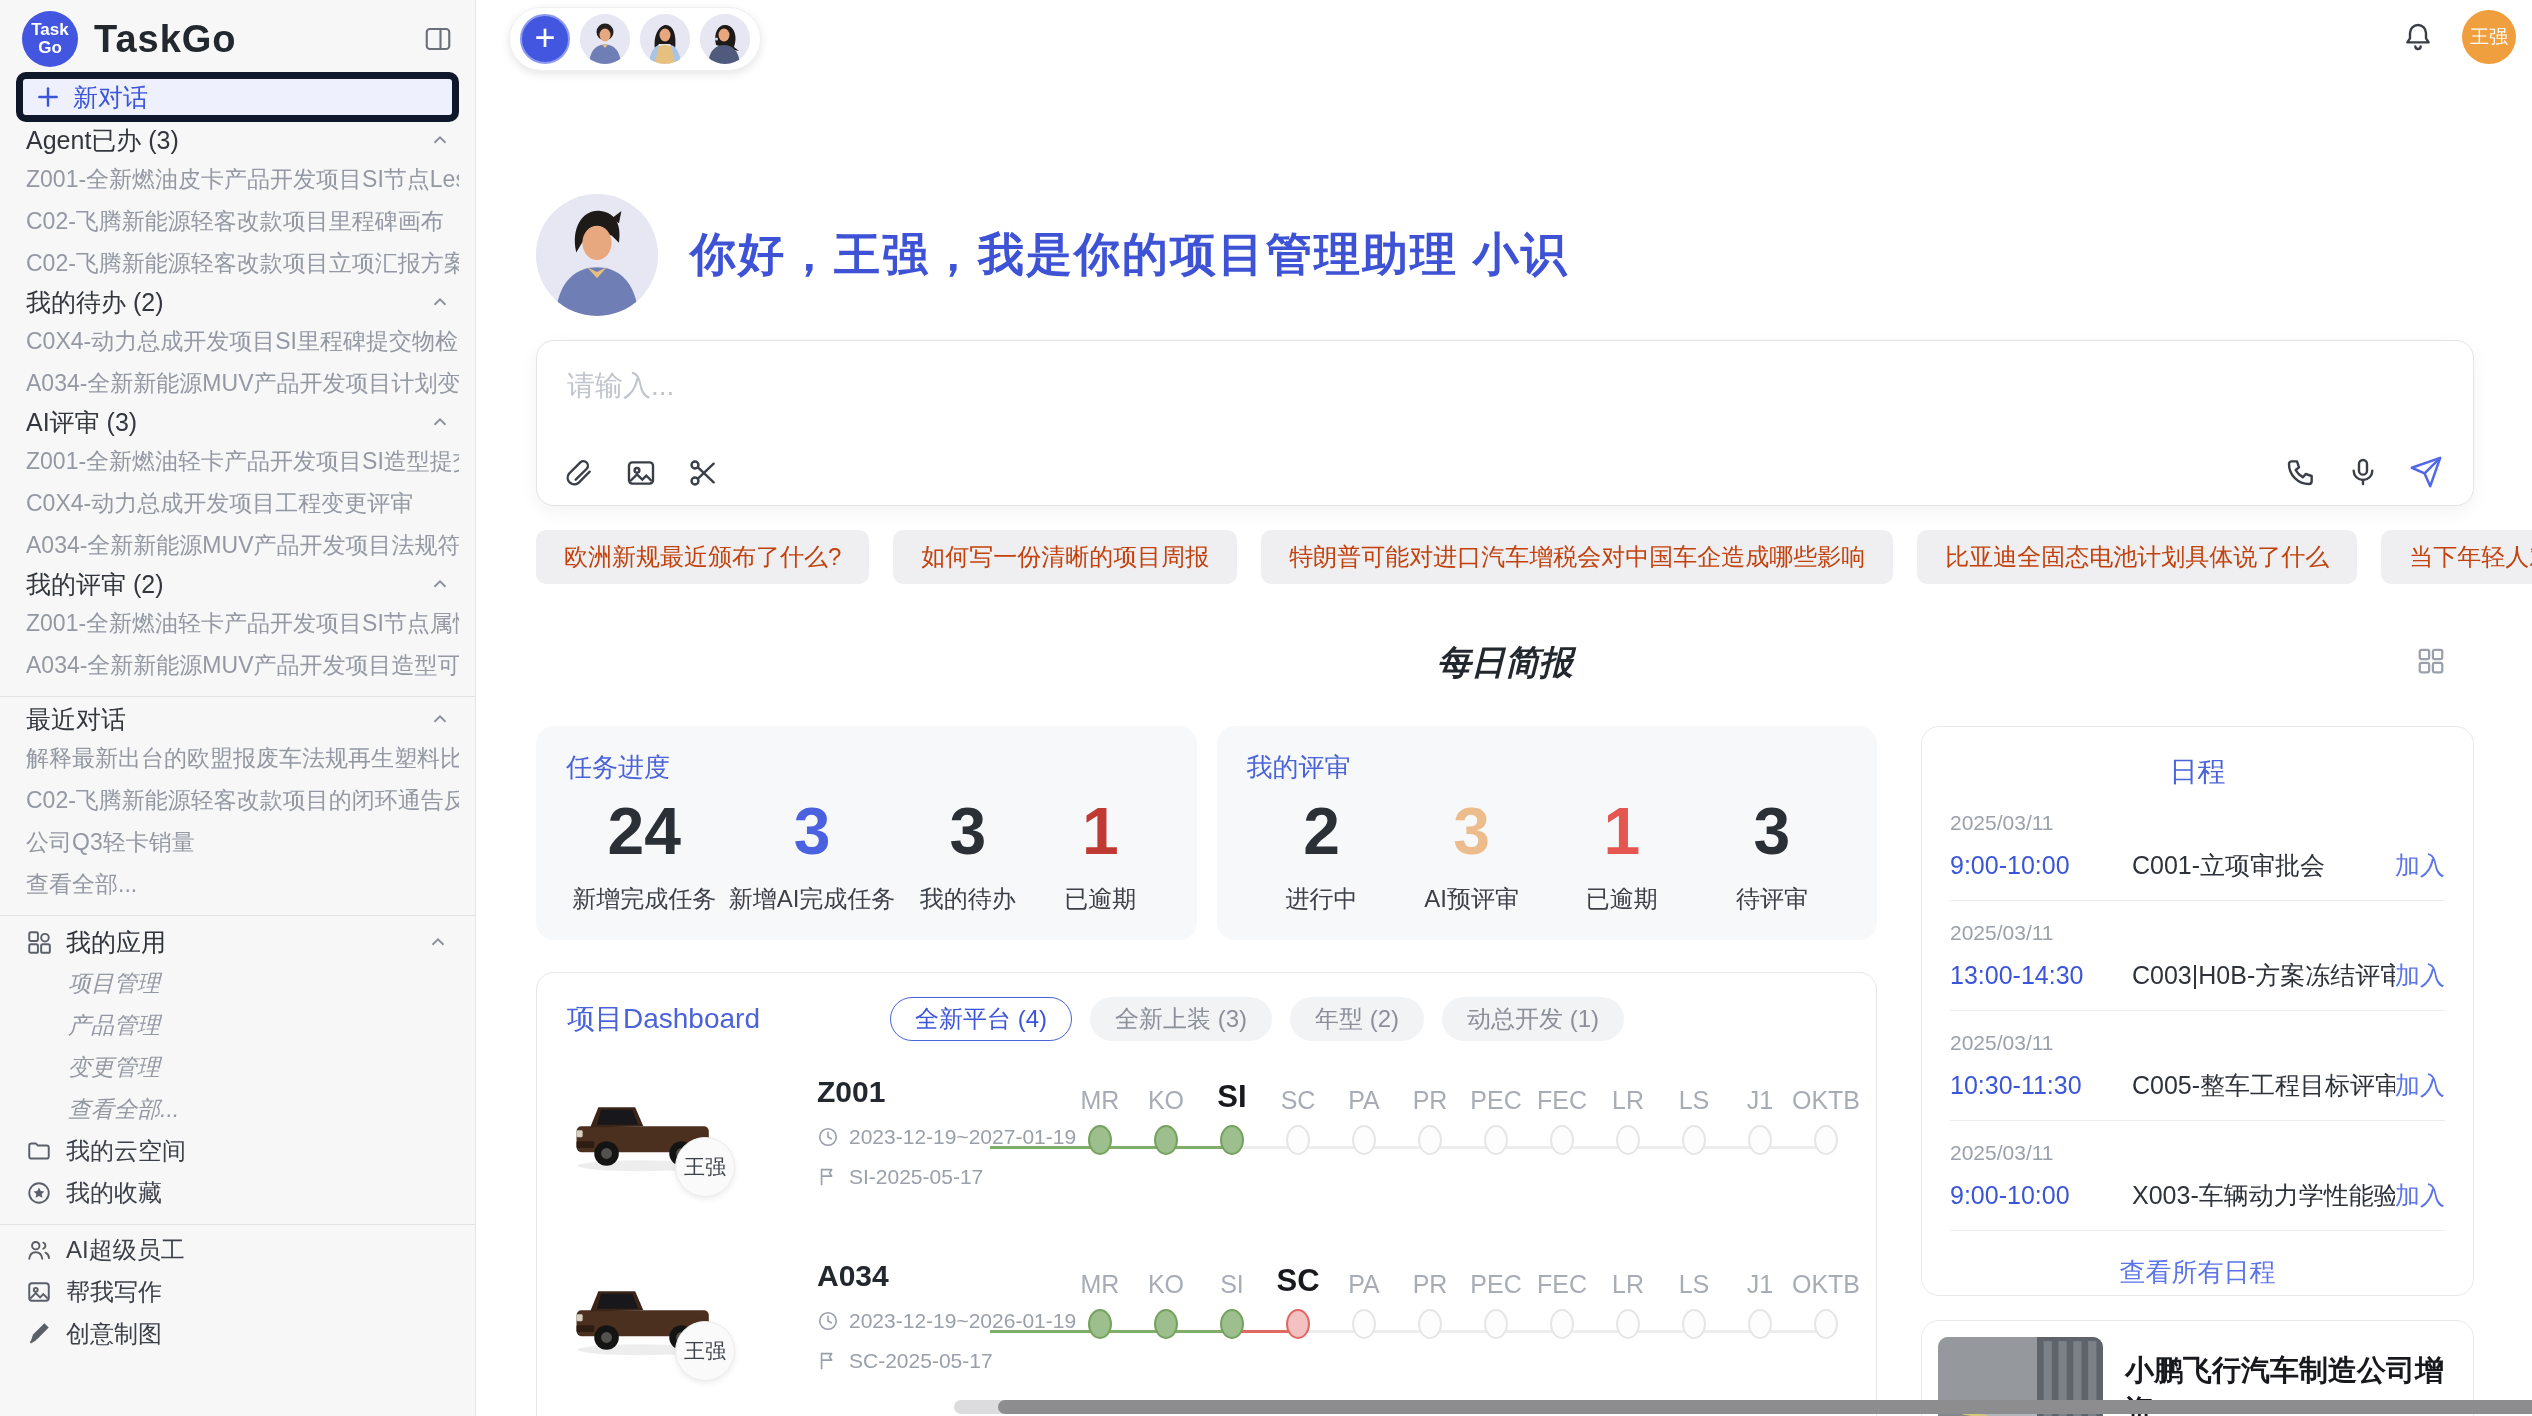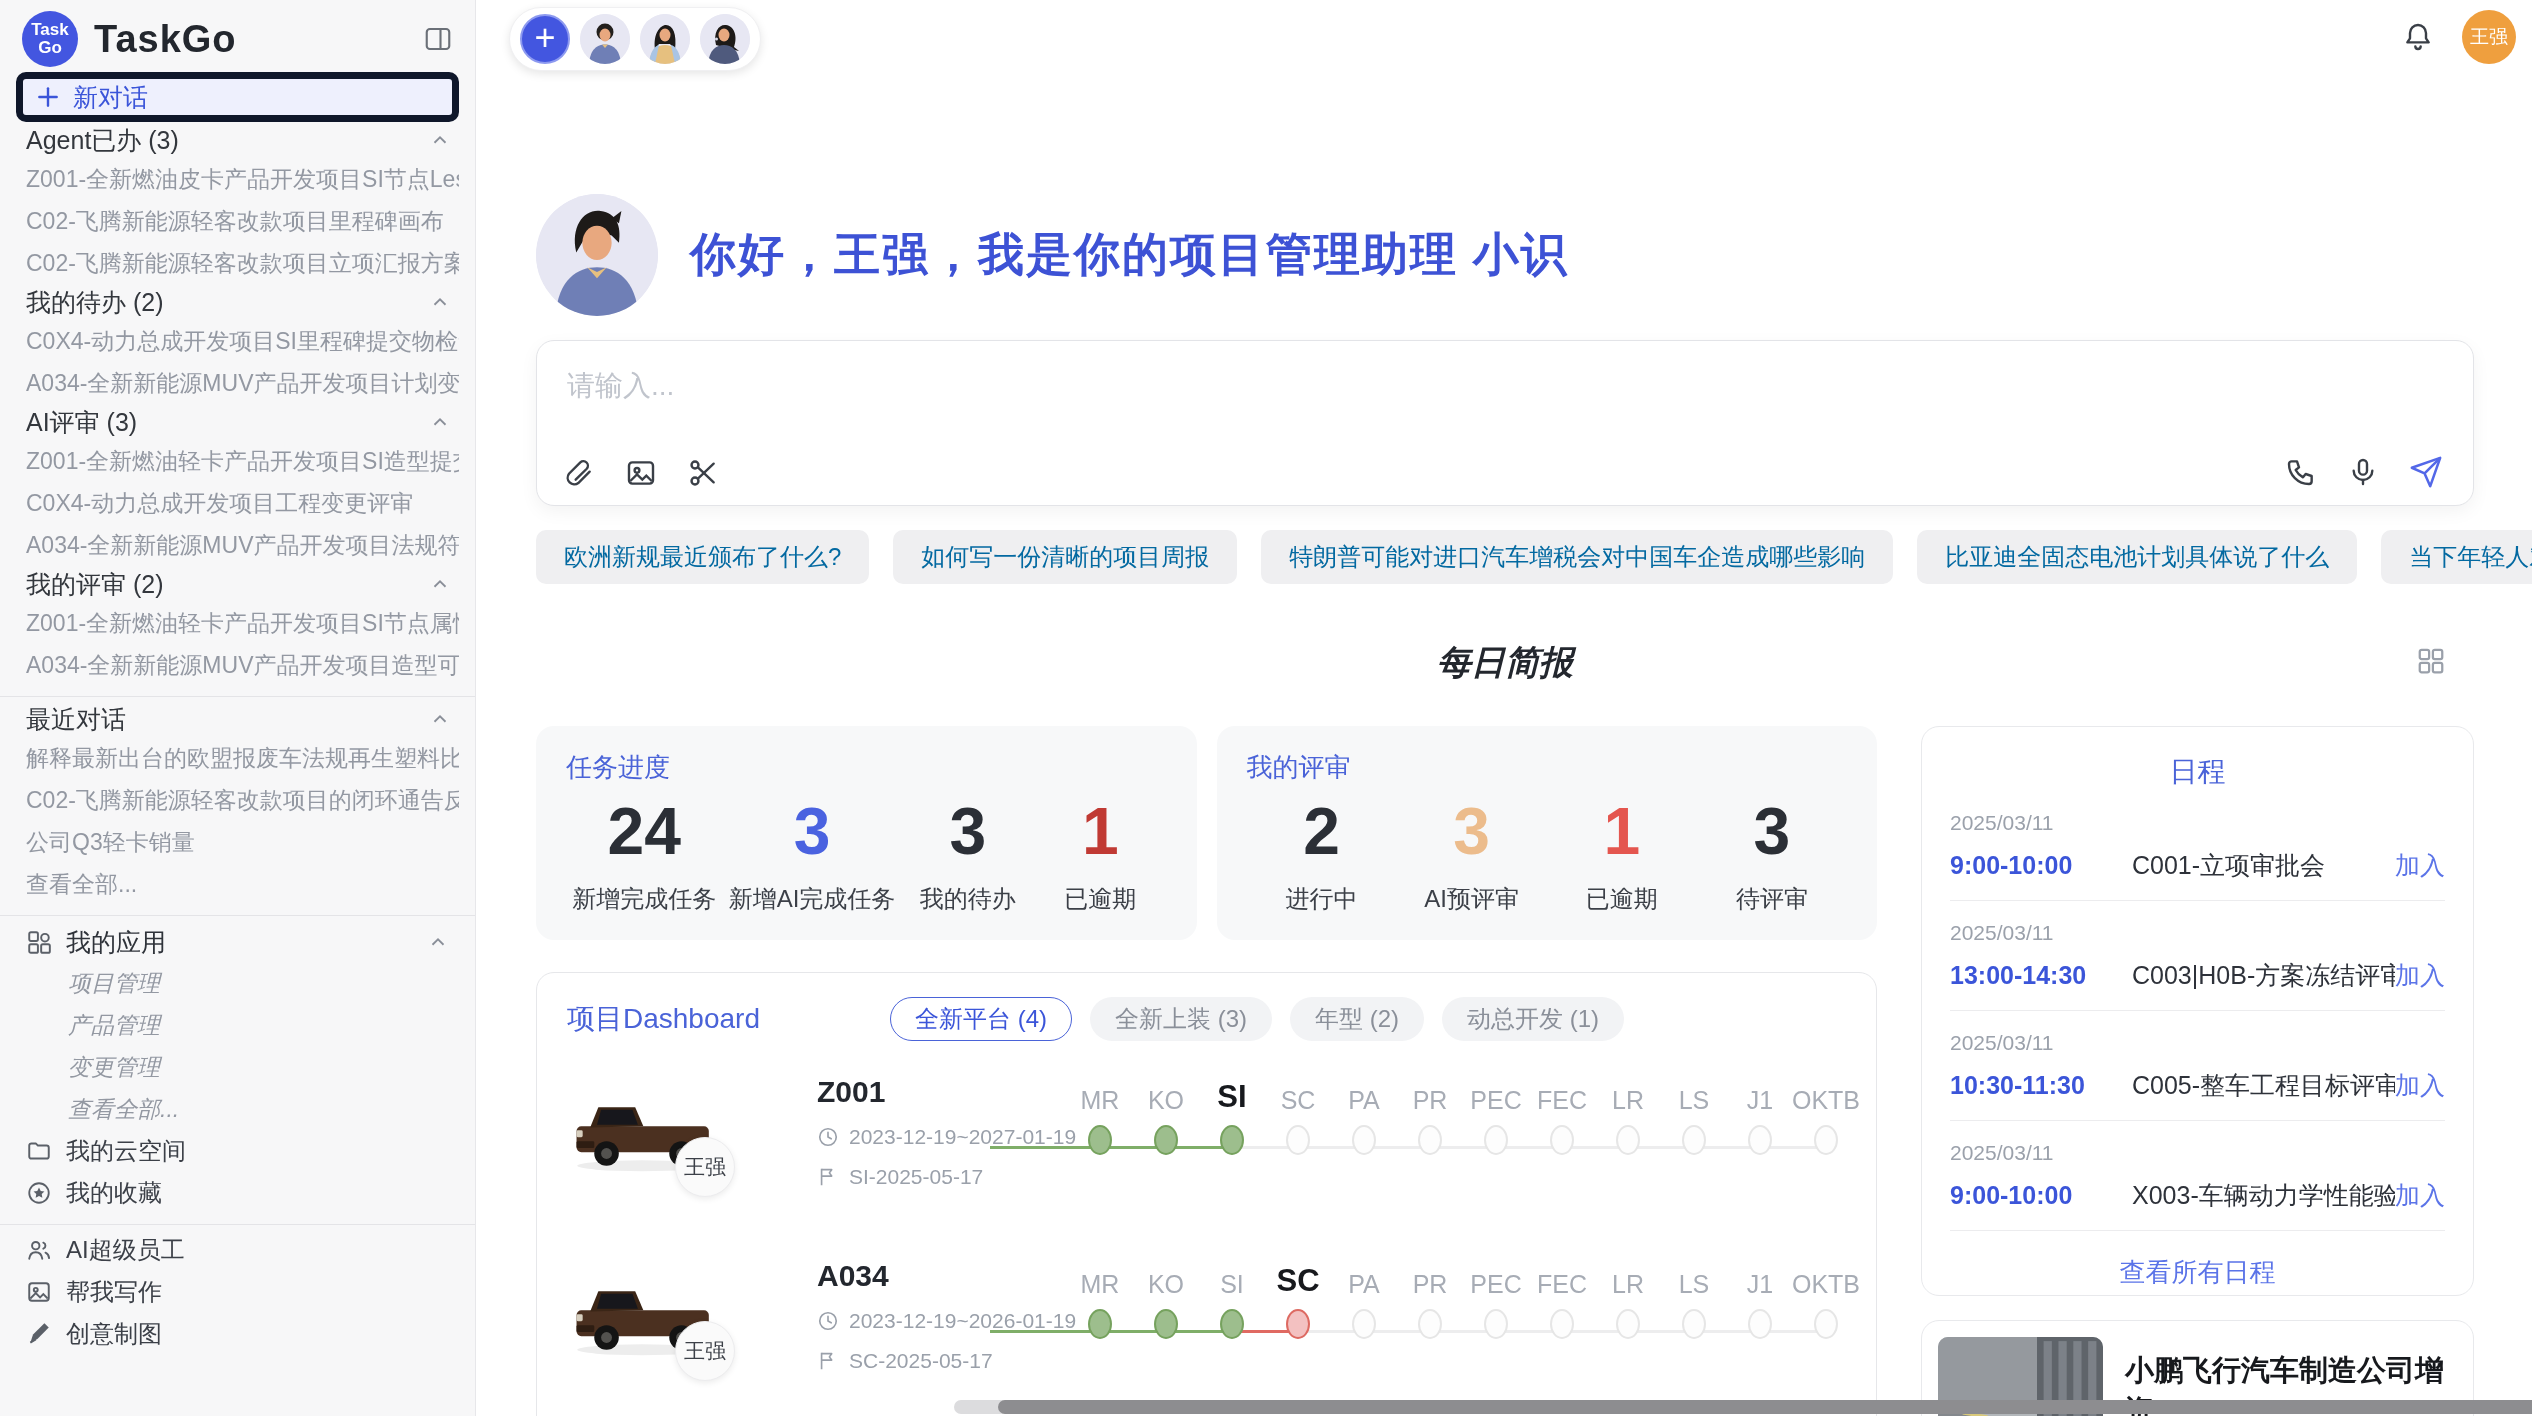--- a/index.html
+++ b/index.html
@@ -39,21 +39,21 @@
   .greet-text { margin-left:32px; font-size:46px; font-weight:bold; color:#3d52d5; letter-spacing:2px; }
 
   .composer { margin-top:24px; height:166px; border:1px solid #e3e4e8; border-radius:18px; box-shadow:0 6px 18px rgba(0,0,0,.05); position:relative; background:#fff; }
   .composer .ph { position:absolute; left:30px; top:26px; font-size:28px; color:#c0c4cc; }
   .comp-left { position:absolute; left:26px; bottom:16px; display:flex; gap:30px; color:#3a3f47; }
   .comp-right { position:absolute; right:30px; bottom:16px; display:flex; gap:30px; align-items:center; color:#3a3f47; }
   .comp-right .send { color:#5368e8; }
   .comp-icon { cursor:pointer; }
 
   .chips { margin-top:24px; display:flex; gap:24px; }
-  .chip { background:#efeff1; border-radius:10px; height:54px; line-height:54px; padding:0 28px; font-size:24px; color:#0369a1; white-space:nowrap; cursor:pointer; }
+  .chip { background:#efeff1; border-radius:10px; height:54px; line-height:54px; padding:0 28px; font-size:24px; color:#c2410c; white-space:nowrap; cursor:pointer; }
 
   .brief-row { margin-top:56px; position:relative; height:46px;font-style:italic; }
   .brief-title { text-align:center; font-size:34px; font-weight:bold; color:#23272e; }
   .brief-grid-icon { position:absolute; right:28px; top:6px; color:#9aa0aa; cursor:pointer; }
 
   .columns { display:flex; gap:44px; margin-top:40px; align-items:flex-start; }
   .col-left { flex:1; min-width:0; }
   .col-right { width:553px; min-width:553px; }
 
   .stats-row { display:flex; gap:20px; }
@@ -87,21 +87,21 @@
   .ms-line { position:absolute; top:69px; height:3px; width:66px; right:50%; background:#ededee; z-index:1; }
   .ms-line.lead { width:110px; }
   .ms-line.done { background:#7fae68; }
   .ms-line.overdue { background:#e06a62; }
 
   .sched-card { background:#fff; border:1px solid #e8e9ec; border-radius:18px; padding:22px 28px 18px 28px; height:570px; }
   .sched-title { text-align:center; font-size:28px; color:#4a63d8; margin-top:4px; }
   .sched-item { padding:20px 0 18px 0; border-bottom:1px solid #ececee; }
   .sched-date { font-size:21px; color:#9ba1ab; }
   .sched-line { display:flex; align-items:center; margin-top:14px; }
-  .sched-time { font-size:25px; font-weight:bold; color:#3b55d9; width:170px; }
+  .sched-time { font-size:25px; font-weight:normal; color:#3b55d9; width:170px; }
   .sched-name { font-size:25px; color:#2e323a; flex:1; margin-left:12px; white-space:nowrap; overflow:hidden; }
   .join-link { font-size:25px; color:#5b74e8; cursor:pointer; }
   .sched-viewall { text-align:center; font-size:26px; color:#5b74e8; margin-top:24px; cursor:pointer; }
 
   .news-card { margin-top:24px; background:#fff; border:1px solid #e8e9ec; border-radius:18px; overflow:hidden; height:210px; display:flex; padding:16px; gap:22px; }
   .news-thumb { width:165px; height:160px; border-radius:10px; overflow:hidden; flex:none; }
   .news-title { font-size:29px; font-weight:bold; color:#17191d; margin-top:14px; }
 
   .hscroll { position:absolute; left:478px; right:0; bottom:2px; height:14px; background:#dcdcde; border-radius:7px; }
   .hscroll-thumb { position:absolute; left:44px; top:0; height:14px; width:1880px; background:#8d8d90; border-radius:7px; cursor:grab; }

